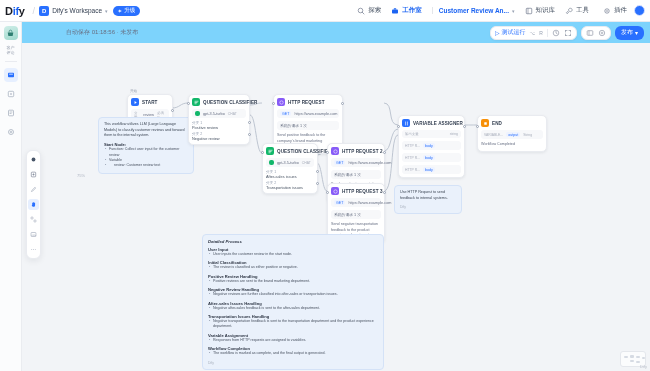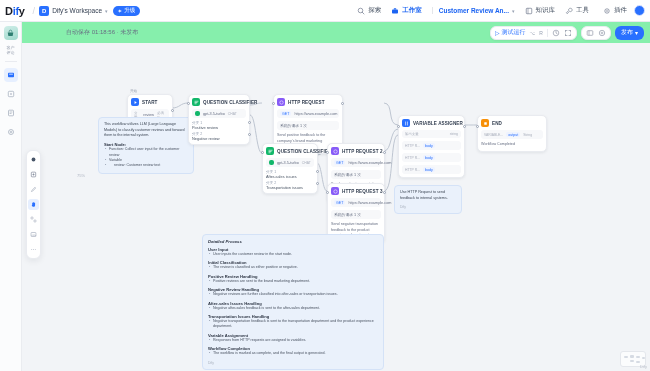--- a/index.html
+++ b/index.html
@@ -2,21 +2,21 @@
 <html><head>
 <meta charset="utf-8">
 <style>
   * { box-sizing: border-box; margin: 0; padding: 0; }
   html, body {
     width: 650px; height: 371px;
     font-family: "Liberation Sans", sans-serif;
     background: #f7f8fa;
     overflow: hidden;
   }
-  #app { position: relative; width: 650px; height: 371px; background: #86efac; }
+  #app { position: relative; width: 650px; height: 371px; background: #7dd3fc; }
 
   
   .header {
     position: absolute; top: 0; left: 0; right: 0; height: 22px;
     background: #ffffff; border-bottom: 1px solid #e9ebf0;
     display: flex; align-items: center; padding: 0 5px; z-index: 40;
   }
   .logo { font-size: 11px; font-weight: bold; color: #1a1c23; letter-spacing: -0.3px; margin-right: 4px; }
   .logo .accent { color: #1c64f2; }
   .hdr-sep { color: #d4d7de; font-size: 9px; margin: 0 4px; }

